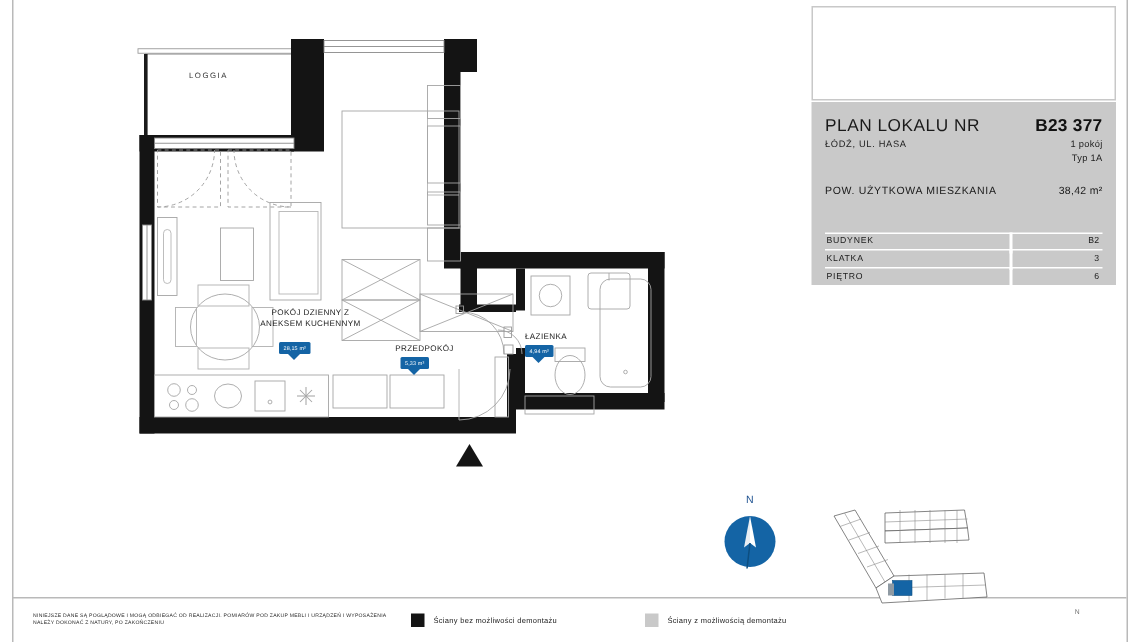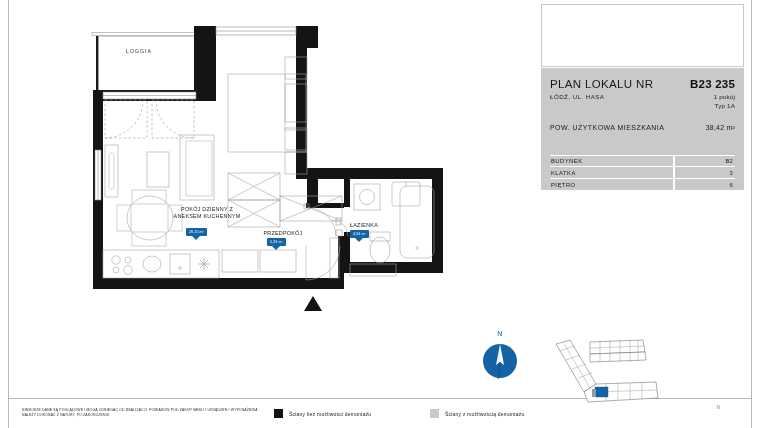--- a/index.html
+++ b/index.html
@@ -375,21 +375,21 @@
     </svg>
     <div class="mm-north">N</div>
   </div>
 
   <div id="info-panel">
     <div class="panel-top-box"></div>
     <div class="panel-grey">
 
       <div class="plan-title-row">
         <span class="plan-title">PLAN LOKALU NR</span>
-        <span class="plan-number">B23 235</span>
+        <span class="plan-number">B23 377</span>
       </div>
 
       <div class="addr-row">
         <span class="addr-text">ŁÓDŹ, UL. HASA</span>
         <span class="rooms-text">1 pokój</span>
       </div>
       <span class="typ-text">Typ 1A</span>
 
       <div class="area-row">
         <span class="area-label">POW. UŻYTKOWA MIESZKANIA</span>

